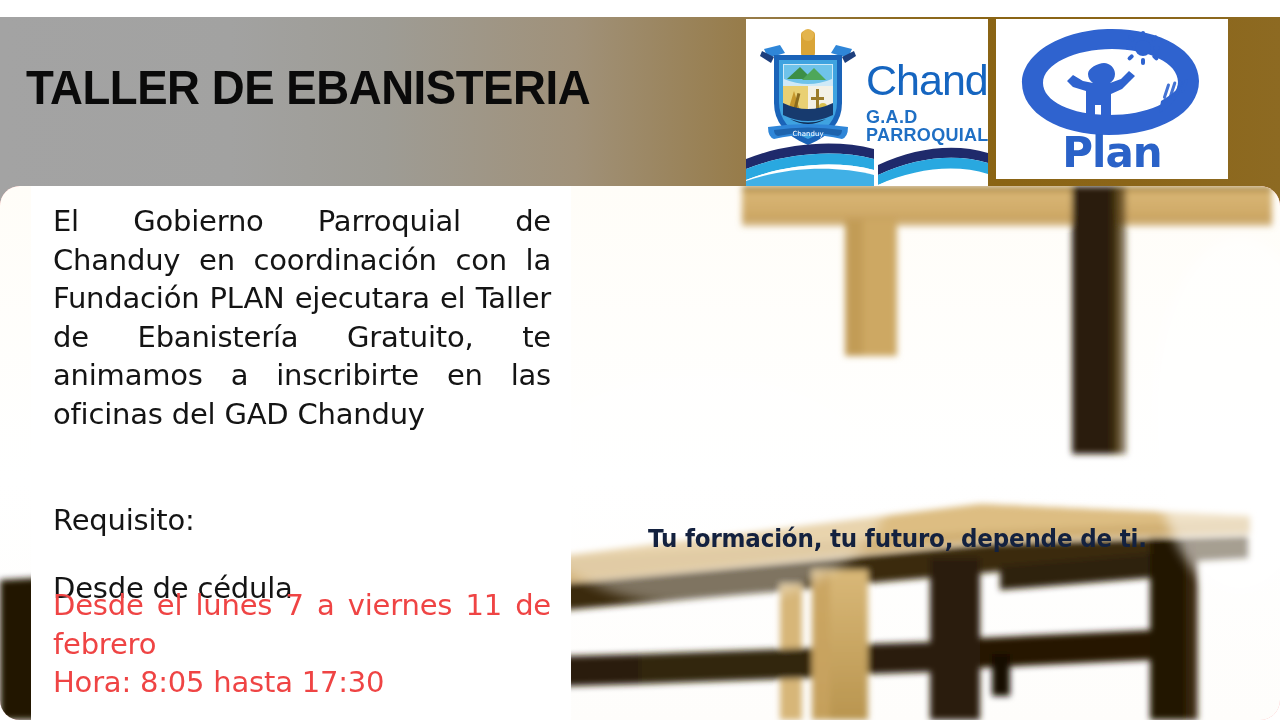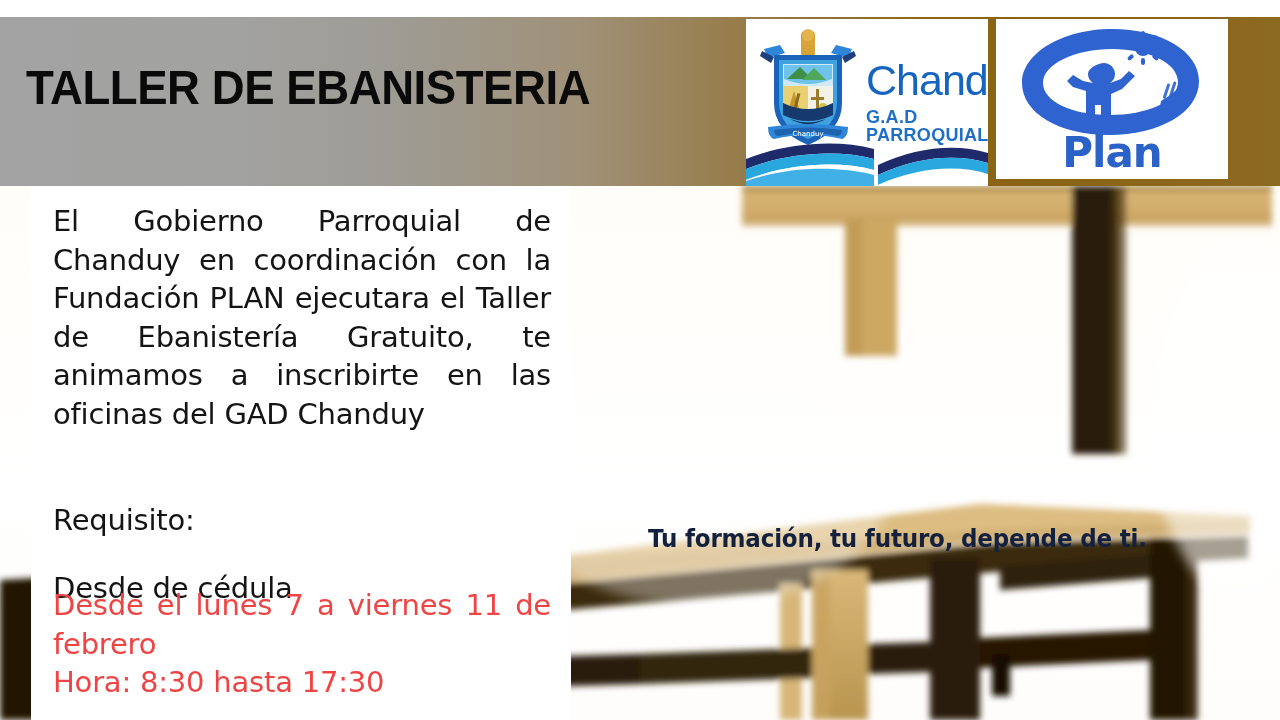--- a/index.html
+++ b/index.html
@@ -68,21 +68,21 @@
     position:absolute;left:50%;transform:translateX(-50%);
     top:113px;
     font-family:"DejaVu Sans", sans-serif;
     font-weight:bold;font-size:42px;color:#2a62c8;
     letter-spacing:-1px;line-height:1;
   }
 
   
   .photo{
     position:absolute;left:0;top:186px;width:1280px;height:534px;
-    background:#fca5a5;overflow:hidden;
+    background:#fca5a5;overflow:hidden;border-radius:20px;
   }
   .photo-inner{position:absolute;left:0;top:0;width:1280px;height:534px;}
   .tagline{
     position:absolute;left:648px;top:340px;
     font-family:"DejaVu Sans", sans-serif;
     font-size:25px;font-weight:600;color:#13213f;
     letter-spacing:-0.2px;white-space:nowrap;
     transform:scaleX(0.92);transform-origin:left center;
     line-height:1;
   }
@@ -318,17 +318,17 @@
 
     <div class="body-copy">El Gobierno Parroquial de Chanduy en coordinación con la Fundación PLAN ejecutara el Taller de Ebanistería Gratuito, te animamos a inscribirte en las oficinas del GAD Chanduy</div>
 
     <div class="block-req">
       <p>Requisito:</p>
       <p>Desde de cédula</p>
     </div>
 
     <div class="block-fecha">
       <p class="just">Desde el lunes 7 a viernes 11 de febrero</p>
-      <p>Hora: 8:30 hasta 17:30</p>
+      <p>Hora: 8:05 hasta 17:30</p>
     </div>
   </div>
 
 </div>
 
 </body></html>

